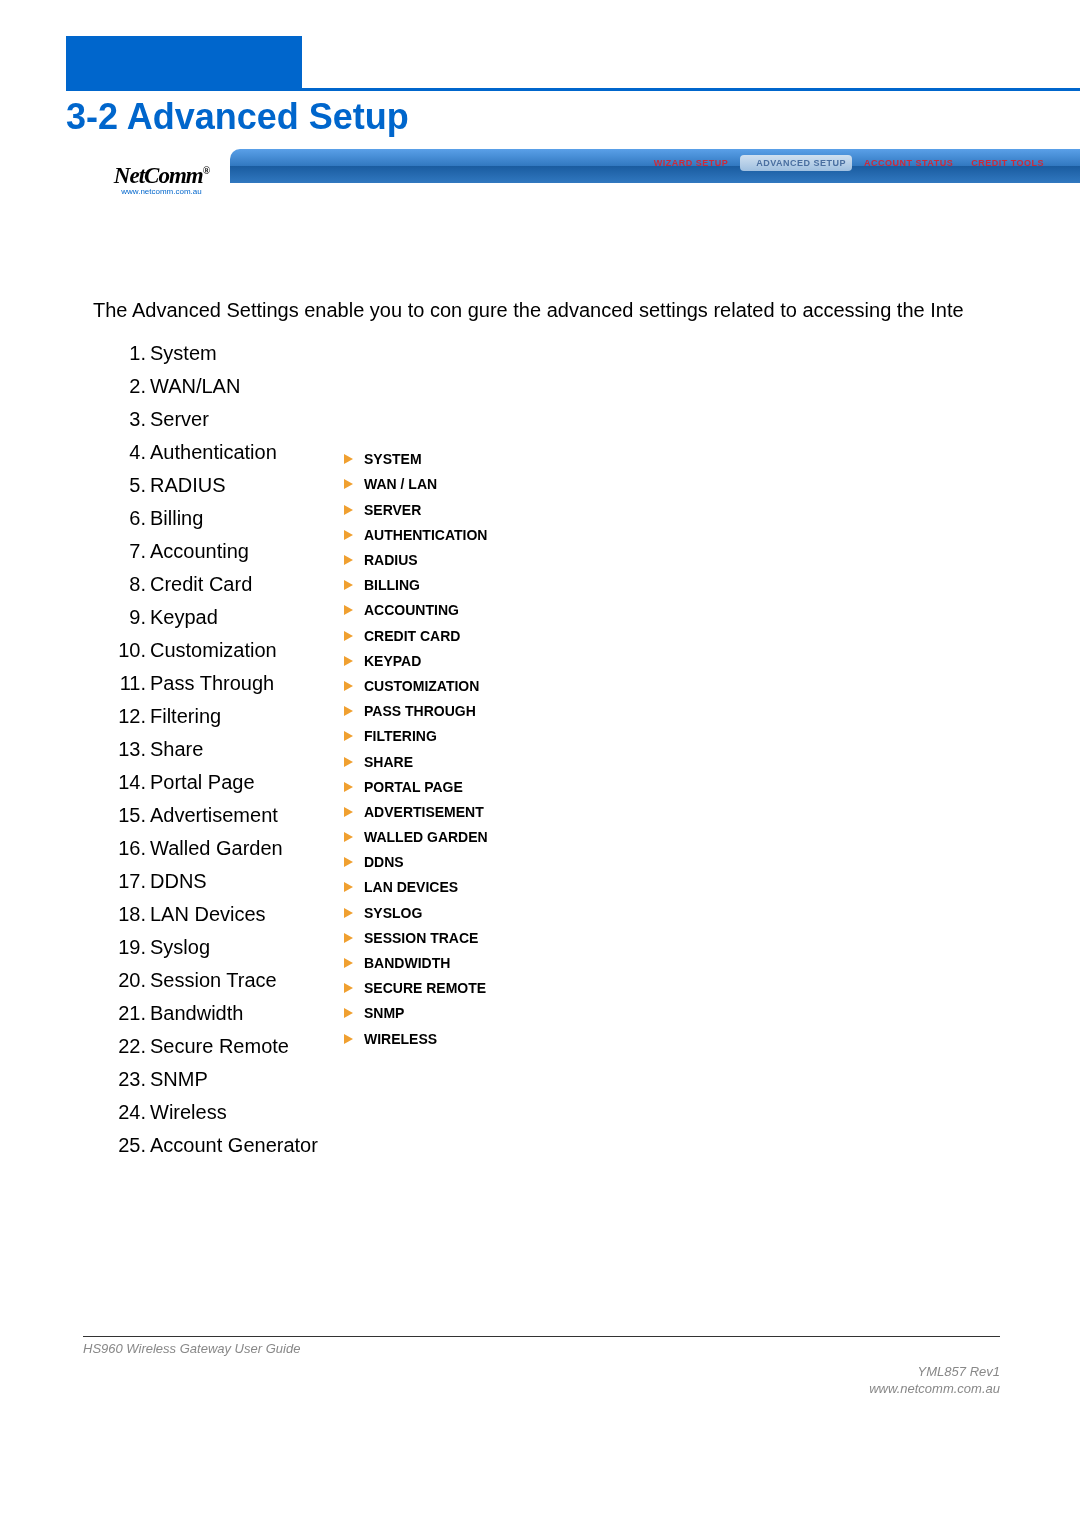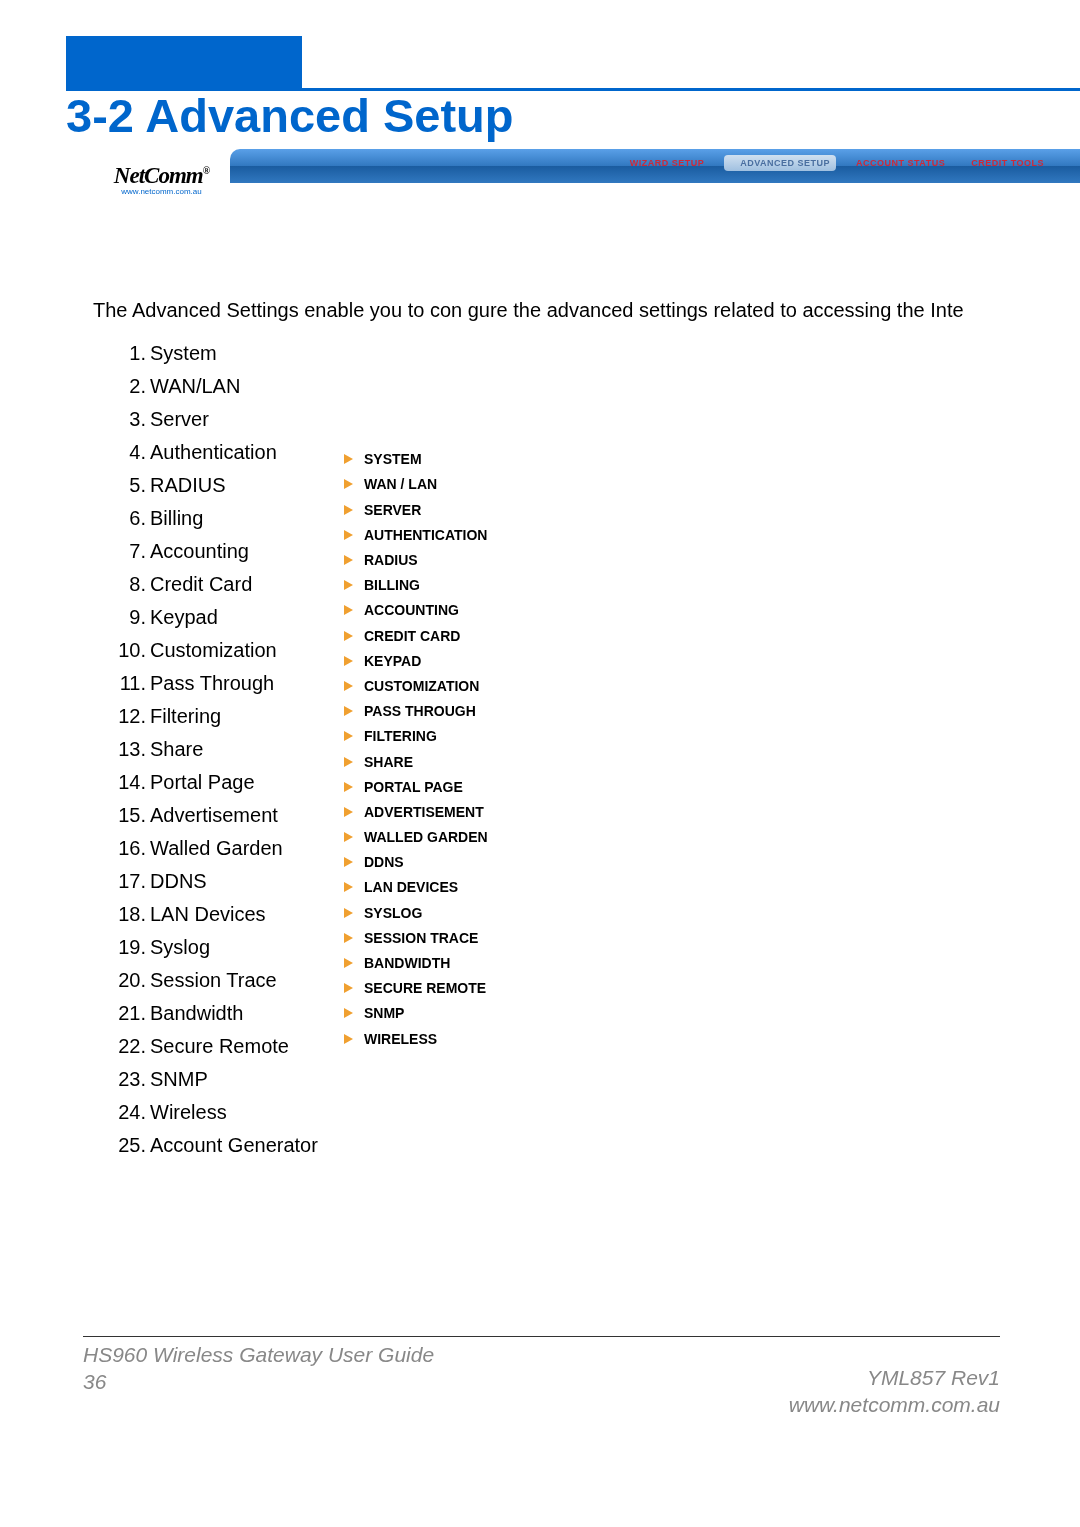--- a/index.html
+++ b/index.html
@@ -22,23 +22,23 @@
   .blue-rule {
     position: absolute;
     top: 88px;
     left: 66px;
     right: 0;
     height: 3px;
     background: #0066cc;
   }
   .section-heading {
     position: absolute;
-    top: 88px;
+    top: 96px;
     left: 66px;
-    font-size: 47px;
+    font-size: 36px;
     font-weight: bold;
     color: #0066cc;
   }
   .router-banner {
     position: absolute;
     top: 149px;
     left: 93px;
     right: 0;
     height: 64px;
     overflow: hidden;
@@ -80,21 +80,21 @@
     top: 0;
     height: 34px;
     background: linear-gradient(to bottom, #5aa0e8, #3178c0 50%, #1a5ca0 51%, #3178c0);
     border-top-left-radius: 10px;
   }
   .banner-tabs {
     position: absolute;
     right: 30px;
     top: 6px;
     display: flex;
-    gap: 14px;
+    gap: 6px;
     font-size: 9px;
     font-weight: bold;
     letter-spacing: 0.5px;
   }
   .banner-tab {
     color: #cc2a3a;
     padding: 3px 6px;
   }
   .banner-tab.active {
     color: #4a6fa0;
@@ -169,21 +169,21 @@
     top: 1336px;
   }
   .footer-rule {
     height: 1px;
     background: #333;
     margin-bottom: 4px;
   }
   .footer-row {
     display: flex;
     justify-content: space-between;
-    font-size: 21px;
+    font-size: 13px;
     font-style: italic;
     color: #888;
     line-height: 1.3;
   }
   .footer-left { text-align: left; }
   .footer-right { text-align: right; margin-top: 23px; }
 </style>
 </head>
 <body>
 
@@ -262,20 +262,19 @@
       <li>SNMP</li>
       <li>WIRELESS</li>
     </ul>
 </div>
 
 <div class="footer">
   <div class="footer-rule"></div>
   <div class="footer-row">
     <div class="footer-left">
       <div>HS960 Wireless Gateway User Guide</div>
-      <div>36</div>
     </div>
     <div class="footer-right">
       <div>YML857 Rev1</div>
       <div>www.netcomm.com.au</div>
     </div>
   </div>
 </div>
 
 </body></html>

